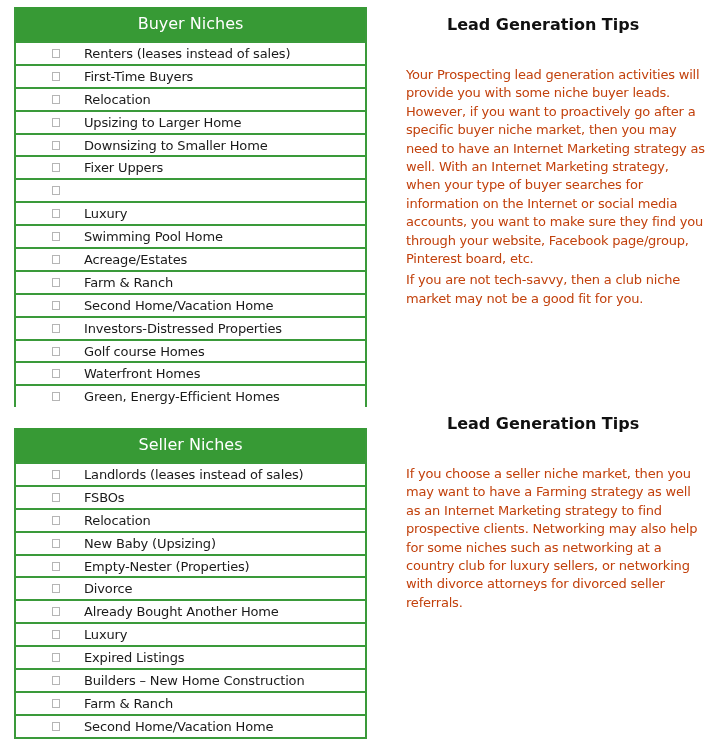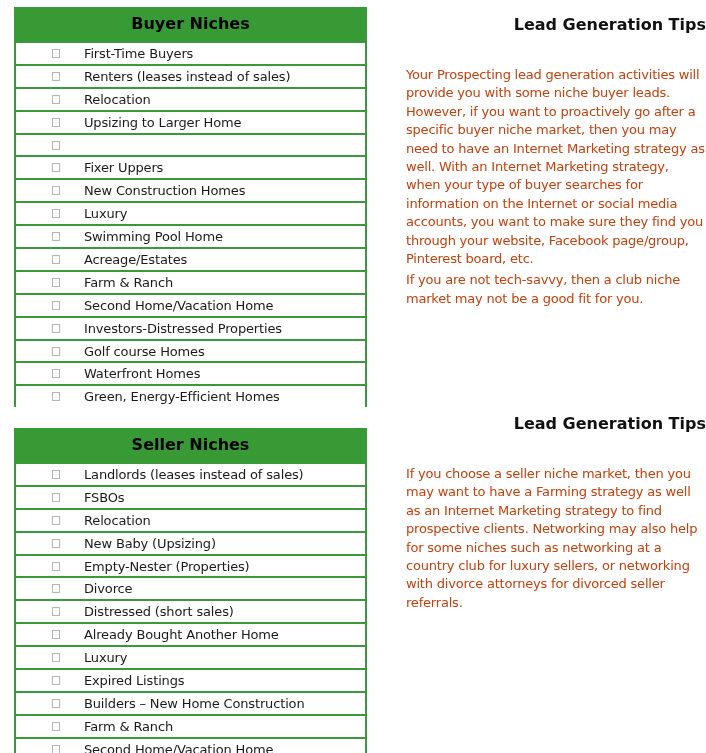--- a/index.html
+++ b/index.html
@@ -11,22 +11,22 @@
     left: 14px;
     width: 353px;
     border-left: 2px solid #3a9a3a;
     border-right: 2px solid #3a9a3a;
   }
   .buyer-table { top: 7px; }
   .seller-table { top: 428px; border-bottom: 2px solid #3a9a3a; }
 
   .table-header {
     background: #379a35;
-    color: #000000;
-    font-weight: bold;
+    color: #ffffff;
+    font-weight: normal;
     font-size: 16px;
     text-align: center;
     height: 34px;
     line-height: 34px;
   }
   .row {
     height: 22.9px;
     display: flex;
     align-items: center;
     border-top: 2px solid #3a9a3a;
@@ -51,21 +51,21 @@
   .tips {
     position: absolute;
     left: 406px;
     width: 300px;
   }
   .tips-buyer { top: 13px; }
   .tips-seller { top: 412px; }
   .tips-title {
     font-weight: bold;
     font-size: 16px;
-    text-align: right;
+    text-align: left;
     padding-left: 41px;
     height: 24px;
     line-height: 24px;
     color: #111;
   }
   .tips-para {
     font-size: 13px;
     line-height: 18.4px;
     color: #c2410c;
     letter-spacing: -0.2px;
@@ -74,44 +74,44 @@
   .tips-buyer .tips-para.p2 { margin-top: 3px; }
   .tips-seller .tips-para.p1 { margin-top: 29px; }
 </style>
 </head>
 <body>
 
 <div class="niche-table buyer-table">
   <div class="table-header">Buyer Niches</div>
   <div class="row">
       <span class="checkbox"></span>
+      <span class="row-label">Renters (leases instead of sales)</span>
+    </div>
+  <div class="row">
+      <span class="checkbox"></span>
       <span class="row-label">First-Time Buyers</span>
     </div>
   <div class="row">
       <span class="checkbox"></span>
-      <span class="row-label">Renters (leases instead of sales)</span>
-    </div>
-  <div class="row">
-      <span class="checkbox"></span>
       <span class="row-label">Relocation</span>
     </div>
   <div class="row">
       <span class="checkbox"></span>
       <span class="row-label">Upsizing to Larger Home</span>
     </div>
   <div class="row">
       <span class="checkbox"></span>
+      <span class="row-label">Downsizing to Smaller Home</span>
     </div>
   <div class="row">
       <span class="checkbox"></span>
       <span class="row-label">Fixer Uppers</span>
     </div>
   <div class="row">
       <span class="checkbox"></span>
-      <span class="row-label">New Construction Homes</span>
     </div>
   <div class="row">
       <span class="checkbox"></span>
       <span class="row-label">Luxury</span>
     </div>
   <div class="row">
       <span class="checkbox"></span>
       <span class="row-label">Swimming Pool Home</span>
     </div>
   <div class="row">
@@ -162,24 +162,20 @@
       <span class="checkbox"></span>
       <span class="row-label">New Baby (Upsizing)</span>
     </div>
   <div class="row">
       <span class="checkbox"></span>
       <span class="row-label">Empty-Nester (Properties)</span>
     </div>
   <div class="row">
       <span class="checkbox"></span>
       <span class="row-label">Divorce</span>
-    </div>
-  <div class="row">
-      <span class="checkbox"></span>
-      <span class="row-label">Distressed (short sales)</span>
     </div>
   <div class="row">
       <span class="checkbox"></span>
       <span class="row-label">Already Bought Another Home</span>
     </div>
   <div class="row">
       <span class="checkbox"></span>
       <span class="row-label">Luxury</span>
     </div>
   <div class="row">

